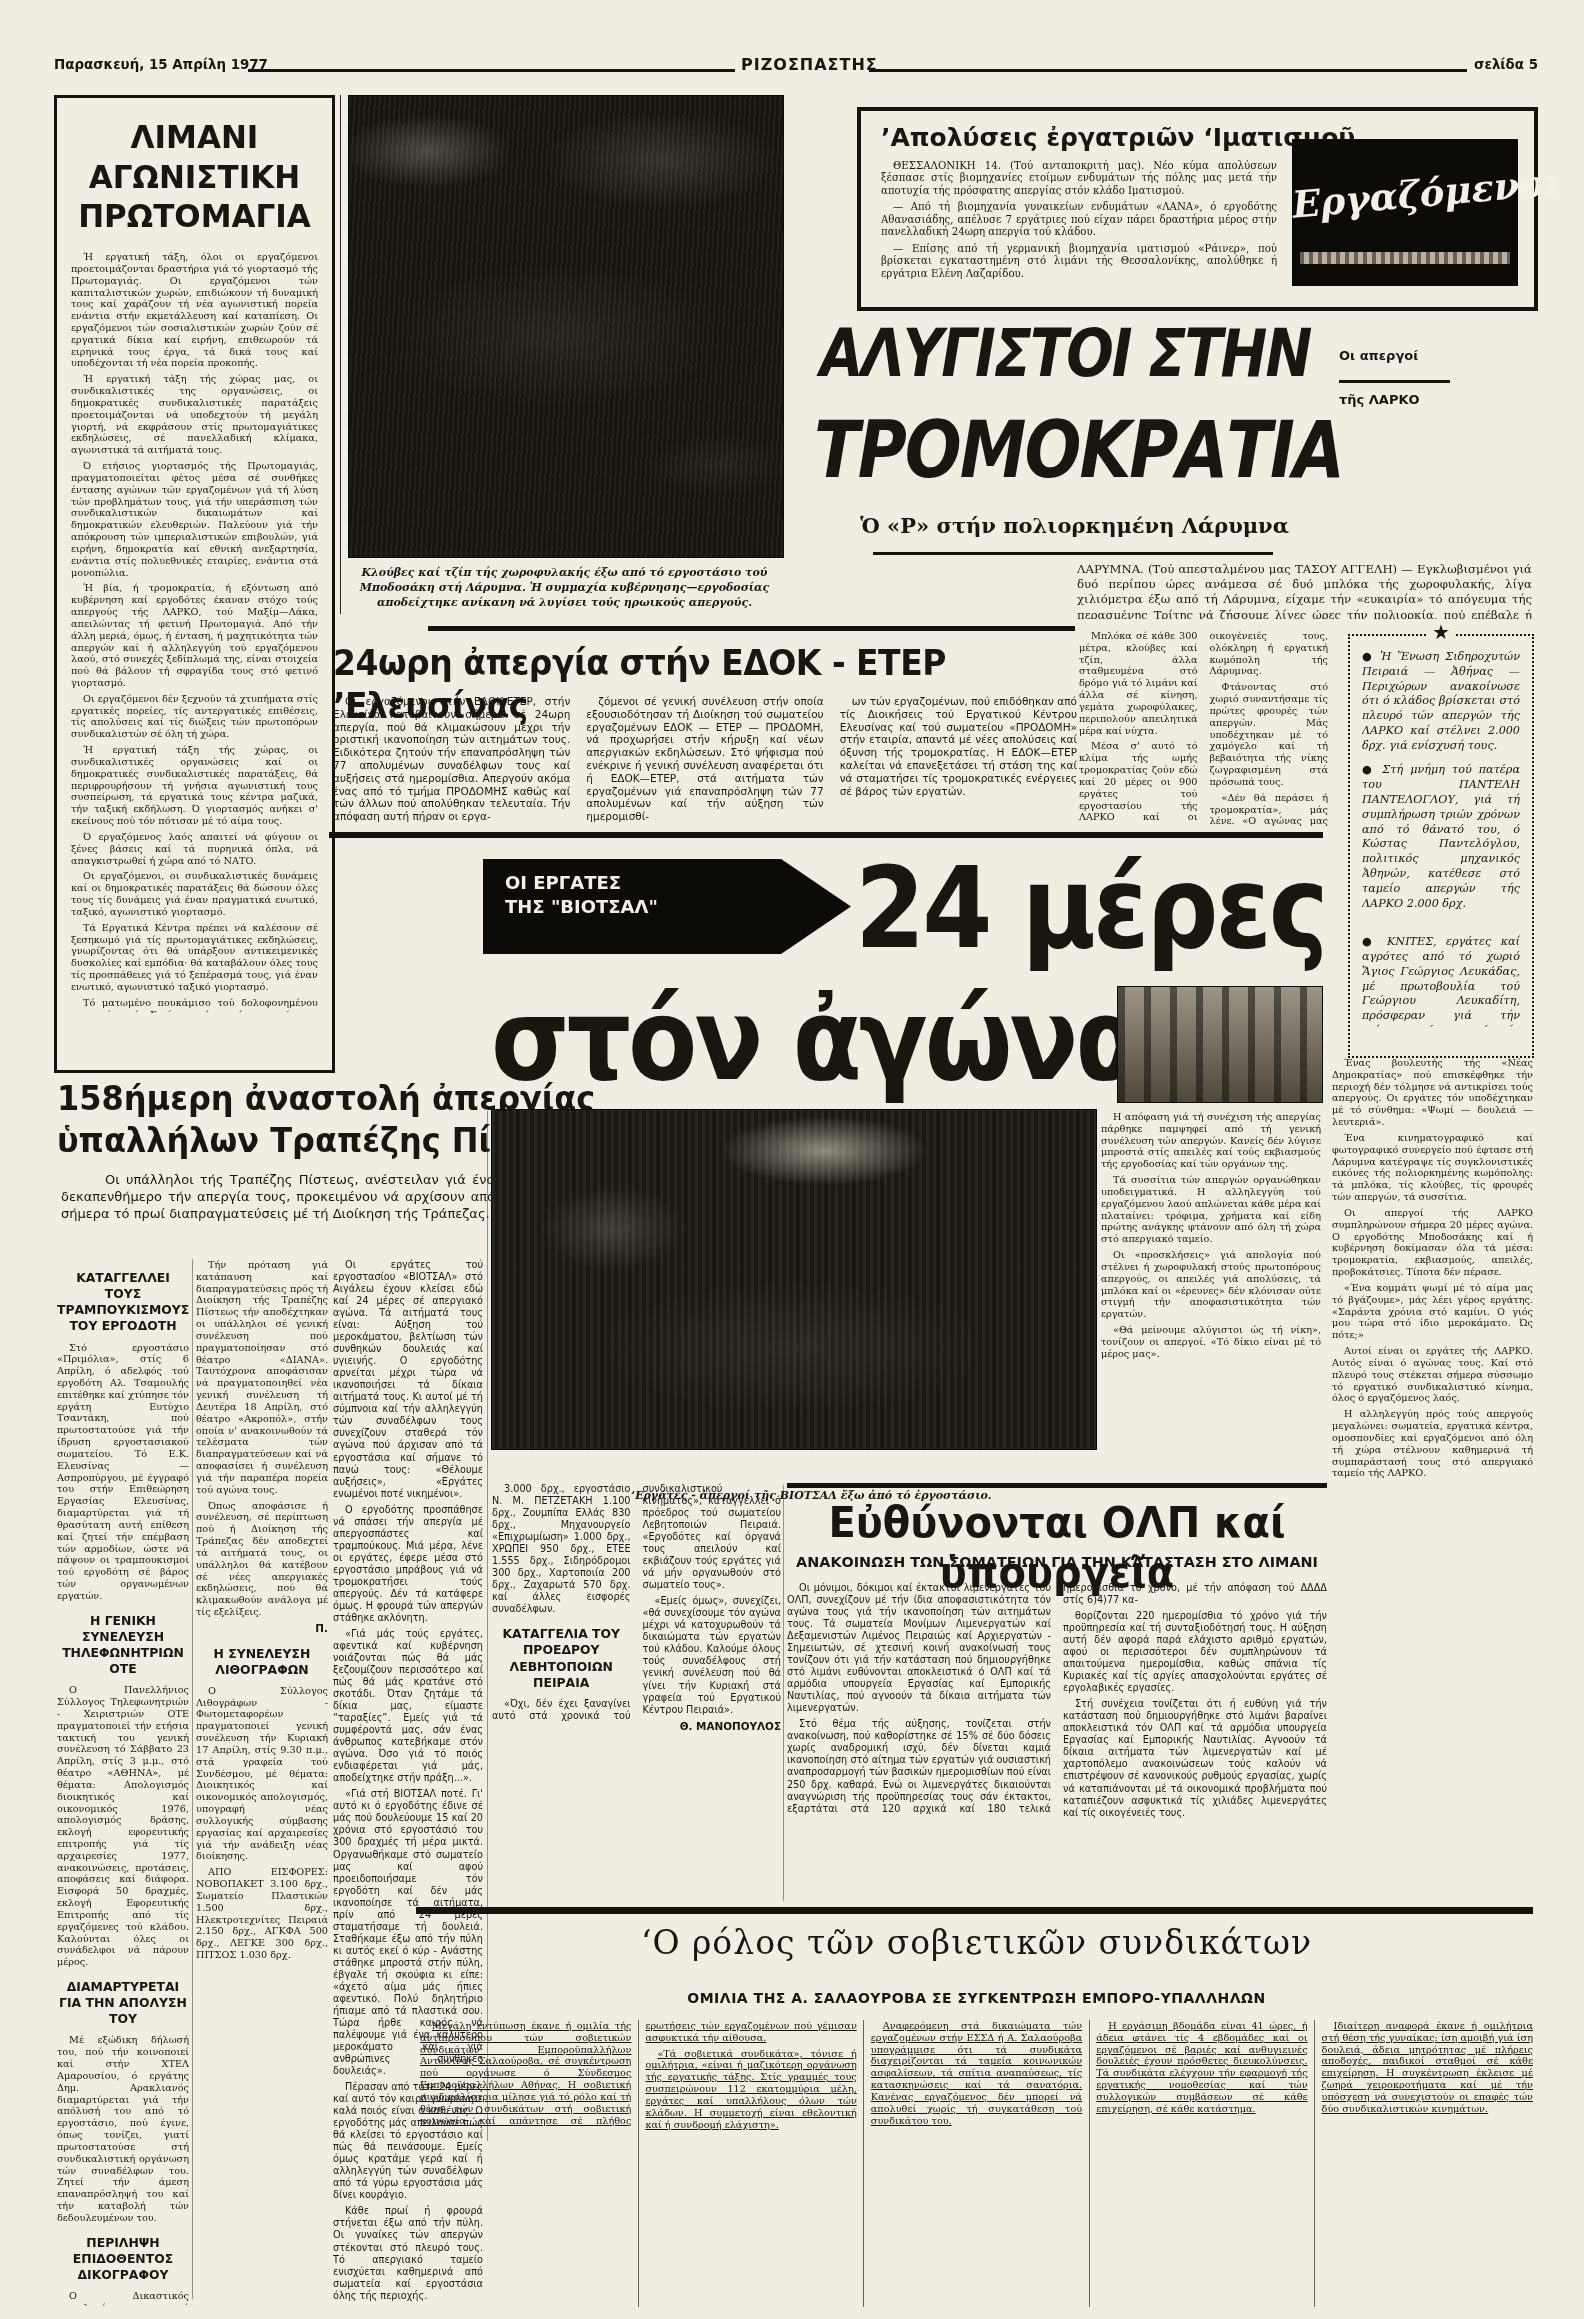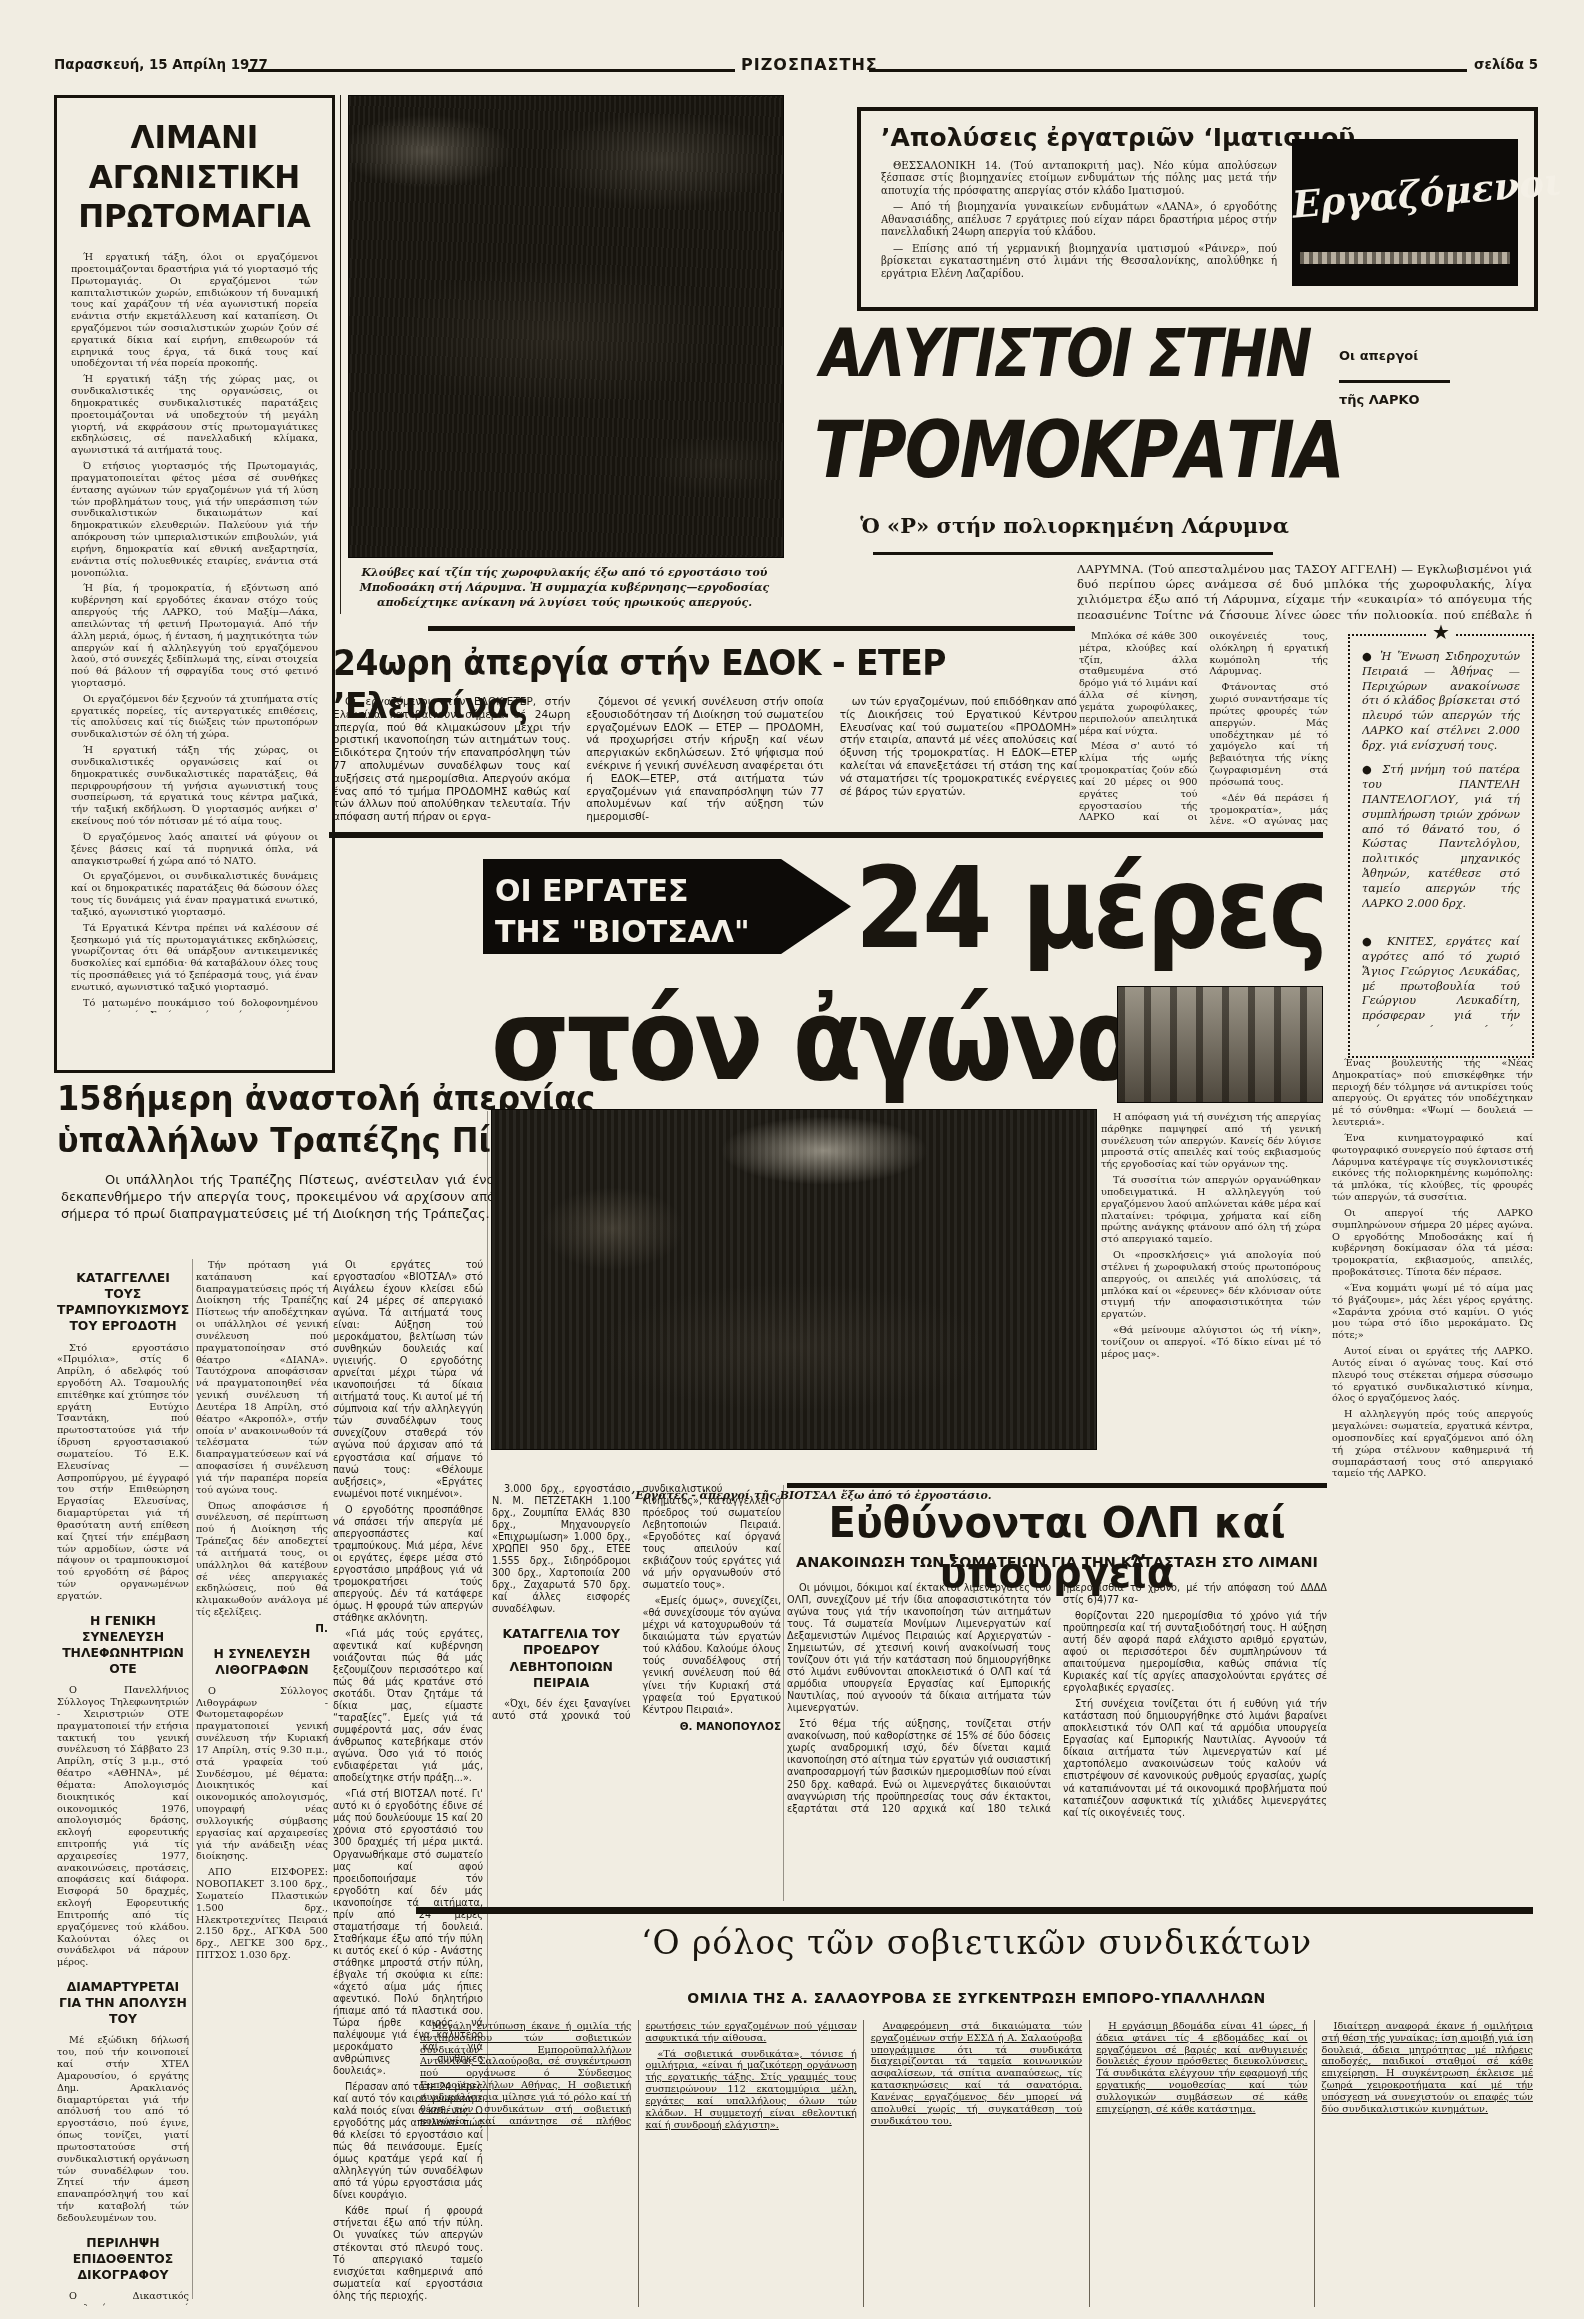--- a/index.html
+++ b/index.html
@@ -131,21 +131,21 @@
   <div class="abs subhead-line" style="left:333px;top:642px;width:744px;font-size:33px;letter-spacing:-0.5px;transform:scaleY(1.08);transform-origin:top left;">24ωρη ἀπεργία στήν ΕΔΟΚ - ΕΤΕΡ ’Ελευσίνας</div>
   <div class="abs sans just cols3 clip" style="left:333px;top:695px;width:744px;height:133px;font-size:10.5px;line-height:1.22;">
       <p class="blk-p">Οι εργαζόμενοι στήν ΕΔΟΚ-ΕΤΕΡ, στήν Ελευσίνα κατεβαίνουν σήμερα σέ 24ωρη απεργία, πού θά κλιμακώσουν μέχρι τήν οριστική ικανοποίηση τών αιτημάτων τους. Ειδικότερα ζητούν τήν επαναπρόσληψη τών 77 απολυμένων συναδέλφων τους καί αυξήσεις στά ημερομίσθια. Απεργούν ακόμα ένας από τό τμήμα ΠΡΟΔΟΜΗΣ καθώς καί τών άλλων πού απολύθηκαν τελευταία. Τήν απόφαση αυτή πήραν οι εργα-</p>
       <p class="blk-p">ζόμενοι σέ γενική συνέλευση στήν οποία εξουσιοδότησαν τή Διοίκηση τού σωματείου εργαζομένων ΕΔΟΚ — ΕΤΕΡ — ΠΡΟΔΟΜΗ, νά προχωρήσει στήν κήρυξη καί νέων απεργιακών εκδηλώσεων. Στό ψήφισμα πού ενέκρινε ή γενική συνέλευση αναφέρεται ότι ή ΕΔΟΚ—ΕΤΕΡ, στά αιτήματα τών εργαζομένων γιά επαναπρόσληψη τών 77 απολυμένων καί τήν αύξηση τών ημερομισθί-</p>
       <p class="blk-p">ων τών εργαζομένων, πού επιδόθηκαν από τίς Διοικήσεις τού Εργατικού Κέντρου Ελευσίνας καί τού σωματείου «ΠΡΟΔΟΜΗ» στήν εταιρία, απαντά μέ νέες απολύσεις καί όξυνση τής τρομοκρατίας. Η ΕΔΟΚ—ΕΤΕΡ καλείται νά επανεξετάσει τή στάση της καί νά σταματήσει τίς τρομοκρατικές ενέργειες σέ βάρος τών εργατών.</p>
     </div>
 
   <div class="abs rule" style="left:329px;top:832px;width:994px;height:6px;"></div>
   <div class="abs" style="left:483px;top:859px;width:368px;height:95px;background:#0d0b08;
        clip-path:polygon(0 0, 81% 0, 100% 50%, 81% 100%, 0 100%);">
-    <div class="sans" style="color:#f4f0e6;font-weight:bold;font-size:30px;line-height:1.35;padding:12px 0 0 12px;">
+    <div class="sans" style="color:#f4f0e6;font-weight:bold;font-size:18px;line-height:1.35;padding:12px 0 0 22px;">
       <div>ΟΙ ΕΡΓΑΤΕΣ</div>
       <div>ΤΗΣ "ΒΙΟΤΣΑΛ"</div>
     </div>
   </div>
   <div class="abs banner-word" style="left:855px;top:842px;font-size:101px;">24 μέρες</div>
   <div class="abs banner-word" style="left:491px;top:974px;font-size:101px;">στόν ἀγώνα</div>
   <div class="abs photo3" style="left:1117px;top:986px;width:204px;height:115px;"></div>
 
   <div class="abs subhead-line" style="left:57px;top:1079px;font-size:32px;transform:scaleY(1.05);transform-origin:top left;">158ήμερη ἀναστολή ἀπεργίας</div>
   <div class="abs subhead-line" style="left:57px;top:1121px;font-size:32px;transform:scaleY(1.05);transform-origin:top left;">ὑπαλλήλων Τραπέζης Πίστεως</div>

